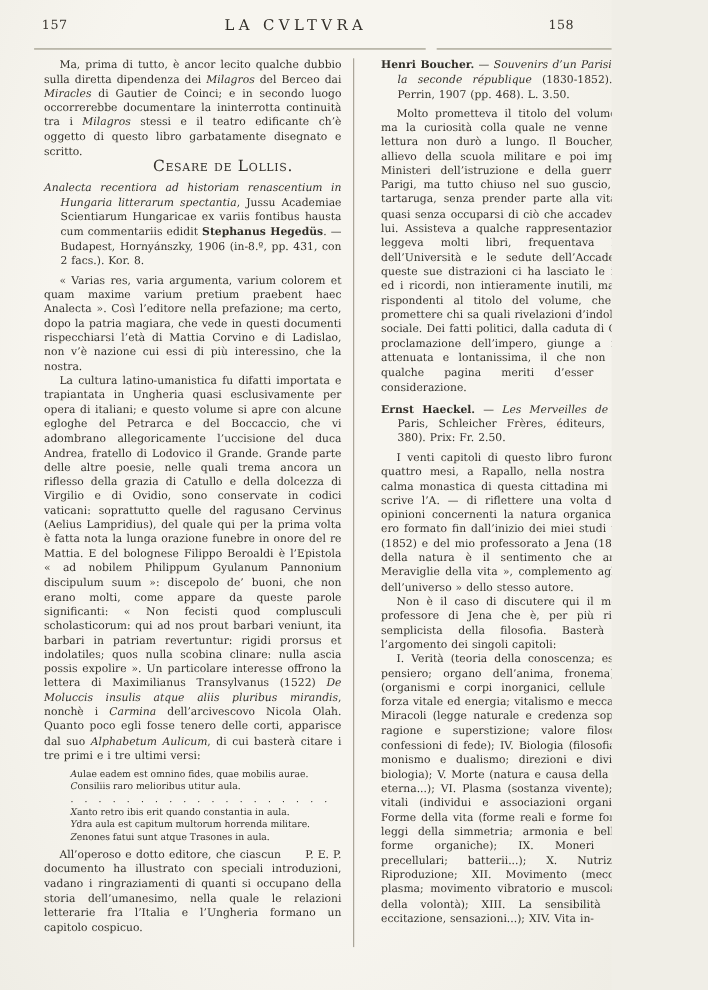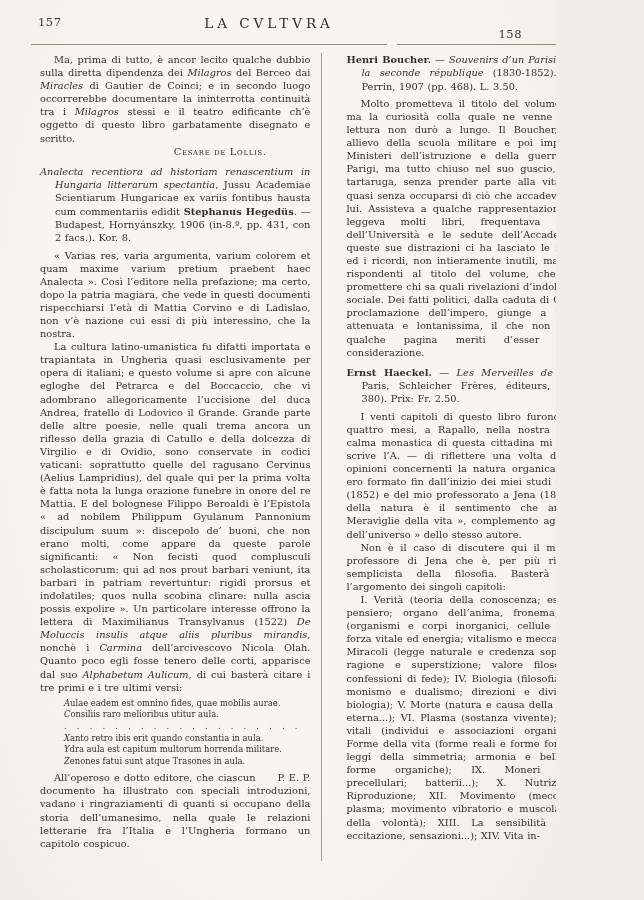--- a/index.html
+++ b/index.html
@@ -12,21 +12,21 @@
     position:relative;width:556px;height:900px;overflow:hidden;
     background:
       radial-gradient(ellipse at 50% 40%, #f7f5ef 60%, #efede5 100%);
     color:#33302a;
   }
   .page-header{
     position:absolute;top:15px;left:38px;right:34px;height:18px;
     font-size:11.5px;letter-spacing:0.5px;color:#3a362f;
   }
   .pagenum-left{position:absolute;left:0;top:0;}
-  .pagenum-right{position:absolute;right:0;top:12px;}
+  .pagenum-right{position:absolute;right:0;top:0;}
   .journal-title{
     position:absolute;left:0;right:22px;top:0;text-align:center;
     font-size:13.5px;letter-spacing:4px;color:#322e28;
   }
   .header-rule{position:absolute;top:44px;height:1px;background:#94907f;}
   .rule-left{left:31px;width:356px;}
   .rule-right{left:397px;width:215px;}
   .columns{
     position:absolute;top:53px;left:40px;width:573px;
     display:flex;align-items:flex-start;
@@ -40,21 +40,21 @@
     font-size:9.8px;line-height:13.1px;text-indent:14px;
     word-spacing:0.5px;
   }
   .bib{
     font-size:9.8px;line-height:13.3px;
     padding-left:15px;text-indent:-15px;
     margin:7px 0 4px 0;word-spacing:0.5px;
   }
   .column > :first-child{margin-top:0;}
   .sigline{
-    font-size:10px;line-height:13.1px;text-align:right;
+    font-size:14px;line-height:13.1px;text-align:right;
     padding-right:44px;font-variant:small-caps;letter-spacing:0.6px;
     margin:0 0 2px 0;
   }
   .sig{float:right;padding-left:8px;}
   .verse{margin:4px 0 4px 24px;font-size:8.4px;line-height:11.6px;text-align:left;}
   .vline{white-space:nowrap;}
   .dots{word-spacing:5.5px;letter-spacing:1px;color:#3a362f;}
   .it{font-style:italic;}
   .bd{font-weight:bold;}
 </style>

